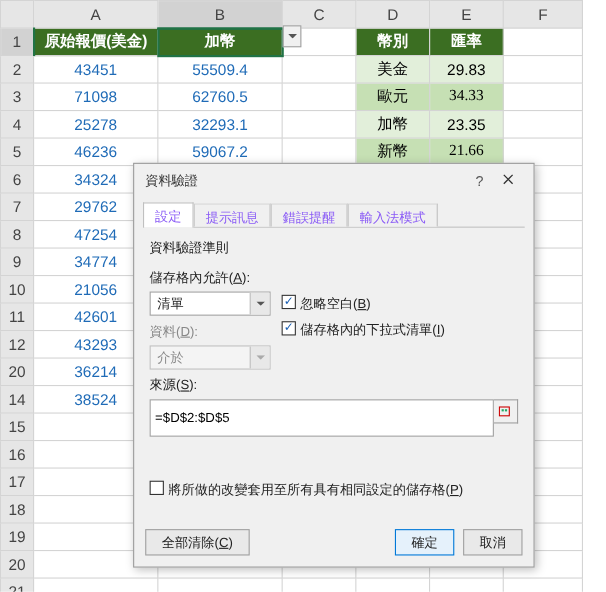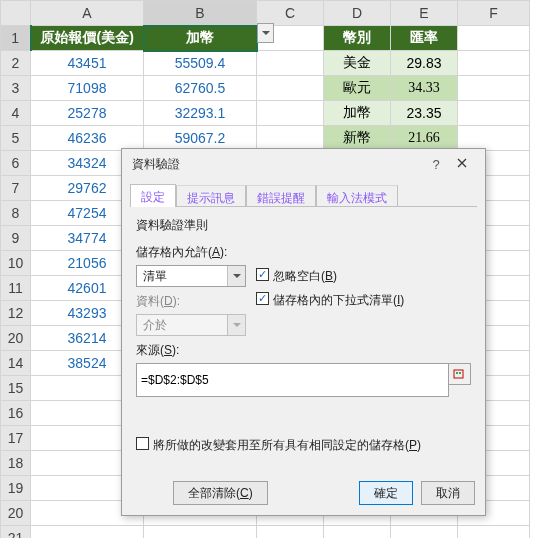--- a/index.html
+++ b/index.html
@@ -47,21 +47,21 @@
 .combo .ar { width: 18px; height: 100%; border-left: 1px solid #c0c0c0; background: #e8e8e8; display: flex; align-items: center; justify-content: center; }
 .chk { display: flex; align-items: flex-start; gap: 4px; }
 .chk .box { width: 13px; height: 13px; border: 1px solid #333; background: #fff; display: flex; align-items: center; justify-content: center; }
 .chk .box.checked::after { content: "✓"; color: #1a5fb4; font-size: 11px; line-height: 1; }
 .src-row { display: flex; margin-top: 3px; }
 .src-in { flex: 1; border: 1px solid #a0a0a0; height: 34px; padding: 0 4px; font-size: 12px; background: #fff; }
 .src-btn { width: 22px; height: 22px; border: 1px solid #a0a0a0; border-left: none; background: #f0f0f0; display: flex; align-items: center; justify-content: center; }
 .src-btn svg { width: 14px; height: 14px; }
 .underline { text-decoration: underline; }
 
-.btm { position: absolute; bottom: 10px; left: 10px; right: 10px; display: flex; align-items: center; margin-left: 41px; }
+.btm { position: absolute; bottom: 10px; left: 10px; right: 10px; display: flex; align-items: center; }
 .btn { border: 1px solid #a0a0a0; background: #e9e9e9; font-size: 12px; height: 24px; padding: 0 14px; color: #222; }
 .btn.primary { border: 1px solid #0078d7; background: #e5f1fb; }
 .btm .sp { flex: 1; }
 .btm .btn + .btn { margin-left: 8px; }
 .lbl-disabled { color: #888; }
 </style>
 </head>
 <body>
 
 <table class="sheet">

